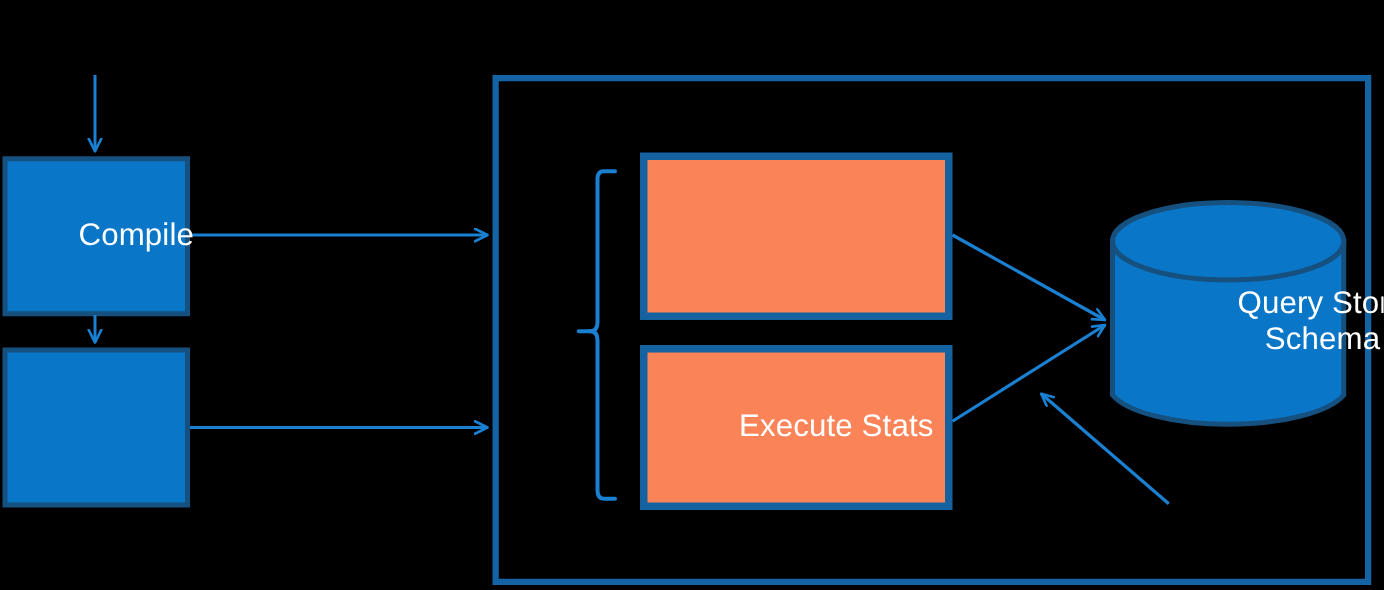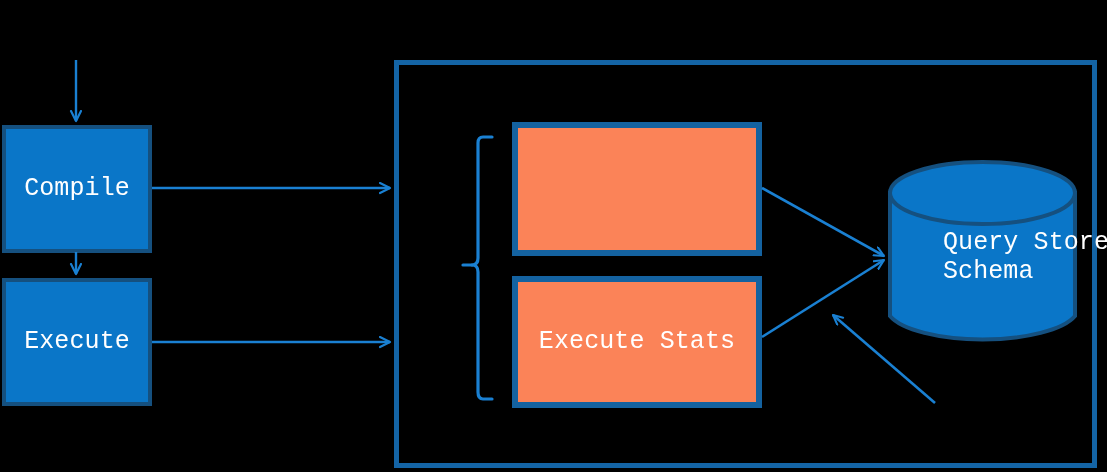--- a/index.html
+++ b/index.html
@@ -21,28 +21,29 @@
     top: 0;
     width: 1107px;
     height: 472px;
   }
   .node-label {
     position: absolute;
     display: flex;
     align-items: center;
     justify-content: center;
     color: #ffffff;
-    font-family: Liberation Mono, monospace;
+    font-family: Liberation Sans, sans-serif;
     font-size: 25px;
     font-weight: 400;
     line-height: 1.18;
-    text-align: left;
+    text-align: center;
     pointer-events: none;
     white-space: pre-line;
     letter-spacing: 0.1px;
+    padding-left: 32px;
   }
   #label-compile  { left: 2px;   top: 125px; width: 150px; height: 128px; }
   #label-execute  { left: 2px;   top: 278px; width: 150px; height: 128px; }
   #label-planstore{ left: 512px; top: 122px; width: 250px; height: 134px; }
   #label-runtime  { left: 512px; top: 276px; width: 250px; height: 132px; }
   #label-schema   { left: 893px; top: 182px; width: 212px; height: 150px; font-size: 25px; margin-left: 27px; }
 </style>
 </head>
 <body>
 
@@ -93,21 +94,20 @@
 
     <line x1="762" y1="188" x2="884" y2="256" stroke="#1a80d2" stroke-width="2.6" marker-end="url(#arrowOpenSm)"></line>
 
     <line x1="762" y1="337" x2="884" y2="260" stroke="#1a80d2" stroke-width="2.6" marker-end="url(#arrowOpenSm)"></line>
 
     <line x1="935" y1="403" x2="833" y2="315" stroke="#1a80d2" stroke-width="2.6" marker-end="url(#arrowOpenSm)"></line>
   </svg>
 
   <div class="node-label" id="label-compile">Compile</div>
 
-  <div class="node-label" id="label-execute">Execute</div>
 
 
   <div class="node-label" id="label-runtime">Execute Stats</div>
 
   <div class="node-label" id="label-schema">Query Store
 Schema</div>
 
 </div>
 
 </body></html>

